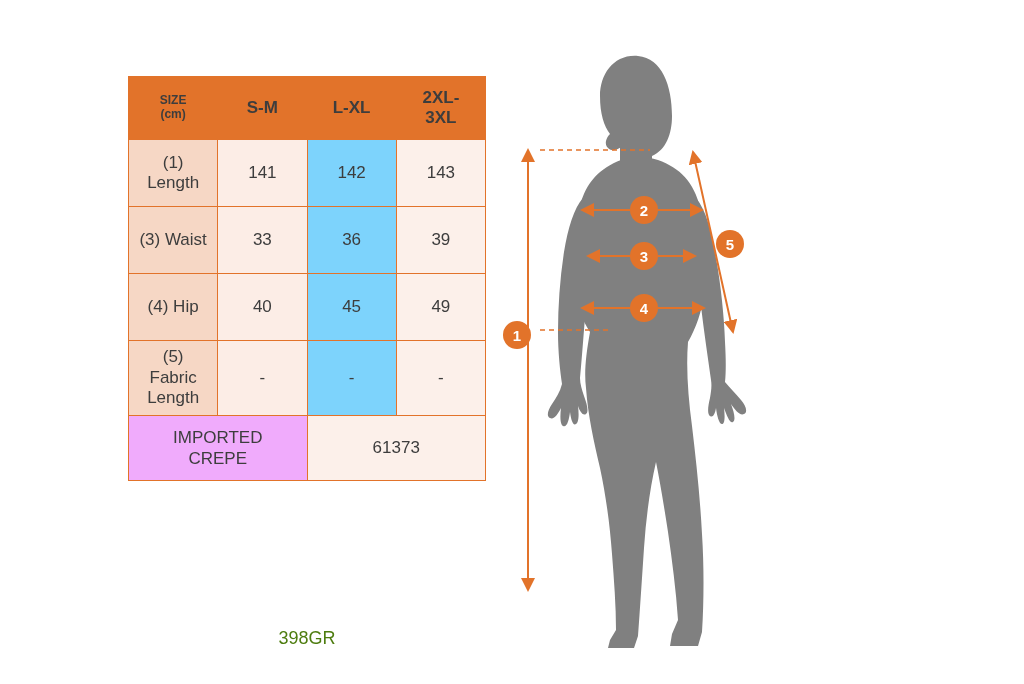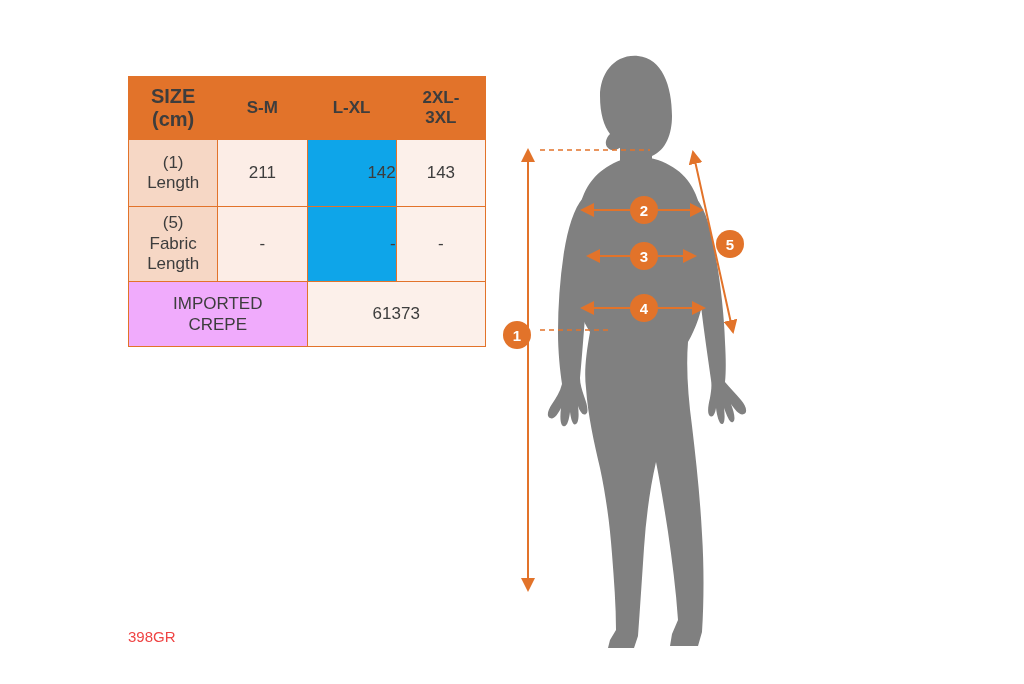--- a/index.html
+++ b/index.html
@@ -37,37 +37,36 @@
   }
   th.hdr {
     background: #E2732A;
     color: #ffffff;
     font-weight: bold;
     font-size: 18px;
     height: 62px;
     line-height: 1.15;
   }
   th.hdr.first {
-    font-size: 20px;
+    font-size: 12px;
   }
   td.rowlabel {
     background: #F6D7C5;
     font-size: 15px;
     line-height: 1.2;
     height: 66px;
     color: #2f2f2f;
   }
   td.val {
     background: #FCEDE6;
     font-size: 20px;
     color: #2f2f2f;
   }
   td.val.second {
-    background: #0ea5e9;
-    text-align: right;
+    background: #7dd3fc;
   }
   td.val.third {
     background: #FCF0EA;
     text-align: center;
   }
   tr.tall td { height: 66px; }
   tr.sleeve td { height: 74px; }
 
   td.fabric-hdr, td.model-hdr {
     background: #E2732A;
@@ -88,23 +87,23 @@
     font-size: 20px;
     height: 64px;
     color: #2f2f2f;
   }
 
   #code-label {
     position: absolute;
     left: 128px;
     top: 628px;
     width: 358px;
-    text-align: left;
-    font-size: 15px;
-    color: #ef4444;
+    text-align: center;
+    font-size: 18px;
+    color: #4d7c0f;
   }
 
   
   #figure-panel {
     position: absolute;
     left: 490px;
     top: 20px;
     width: 520px;
     height: 640px;
   }
@@ -151,23 +150,35 @@
           <div>3XL</div>
         </th>
       </tr>
     </thead>
     <tbody>
       <tr class="tall">
         <td class="rowlabel">
           <div>(1)</div>
           <div>Length</div>
         </td>
-        <td class="val">211</td>
+        <td class="val">141</td>
         <td class="val second">142</td>
         <td class="val third">143</td>
+      </tr>
+      <tr class="tall">
+        <td class="rowlabel">(3) Waist</td>
+        <td class="val">33</td>
+        <td class="val second">36</td>
+        <td class="val third">39</td>
+      </tr>
+      <tr class="tall">
+        <td class="rowlabel">(4) Hip</td>
+        <td class="val">40</td>
+        <td class="val second">45</td>
+        <td class="val third">49</td>
       </tr>
       <tr class="sleeve">
         <td class="rowlabel">
           <div>(5)</div>
           <div>Fabric</div>
           <div>Length</div>
         </td>
         <td class="val">-</td>
         <td class="val second">-</td>
         <td class="val third">-</td>

